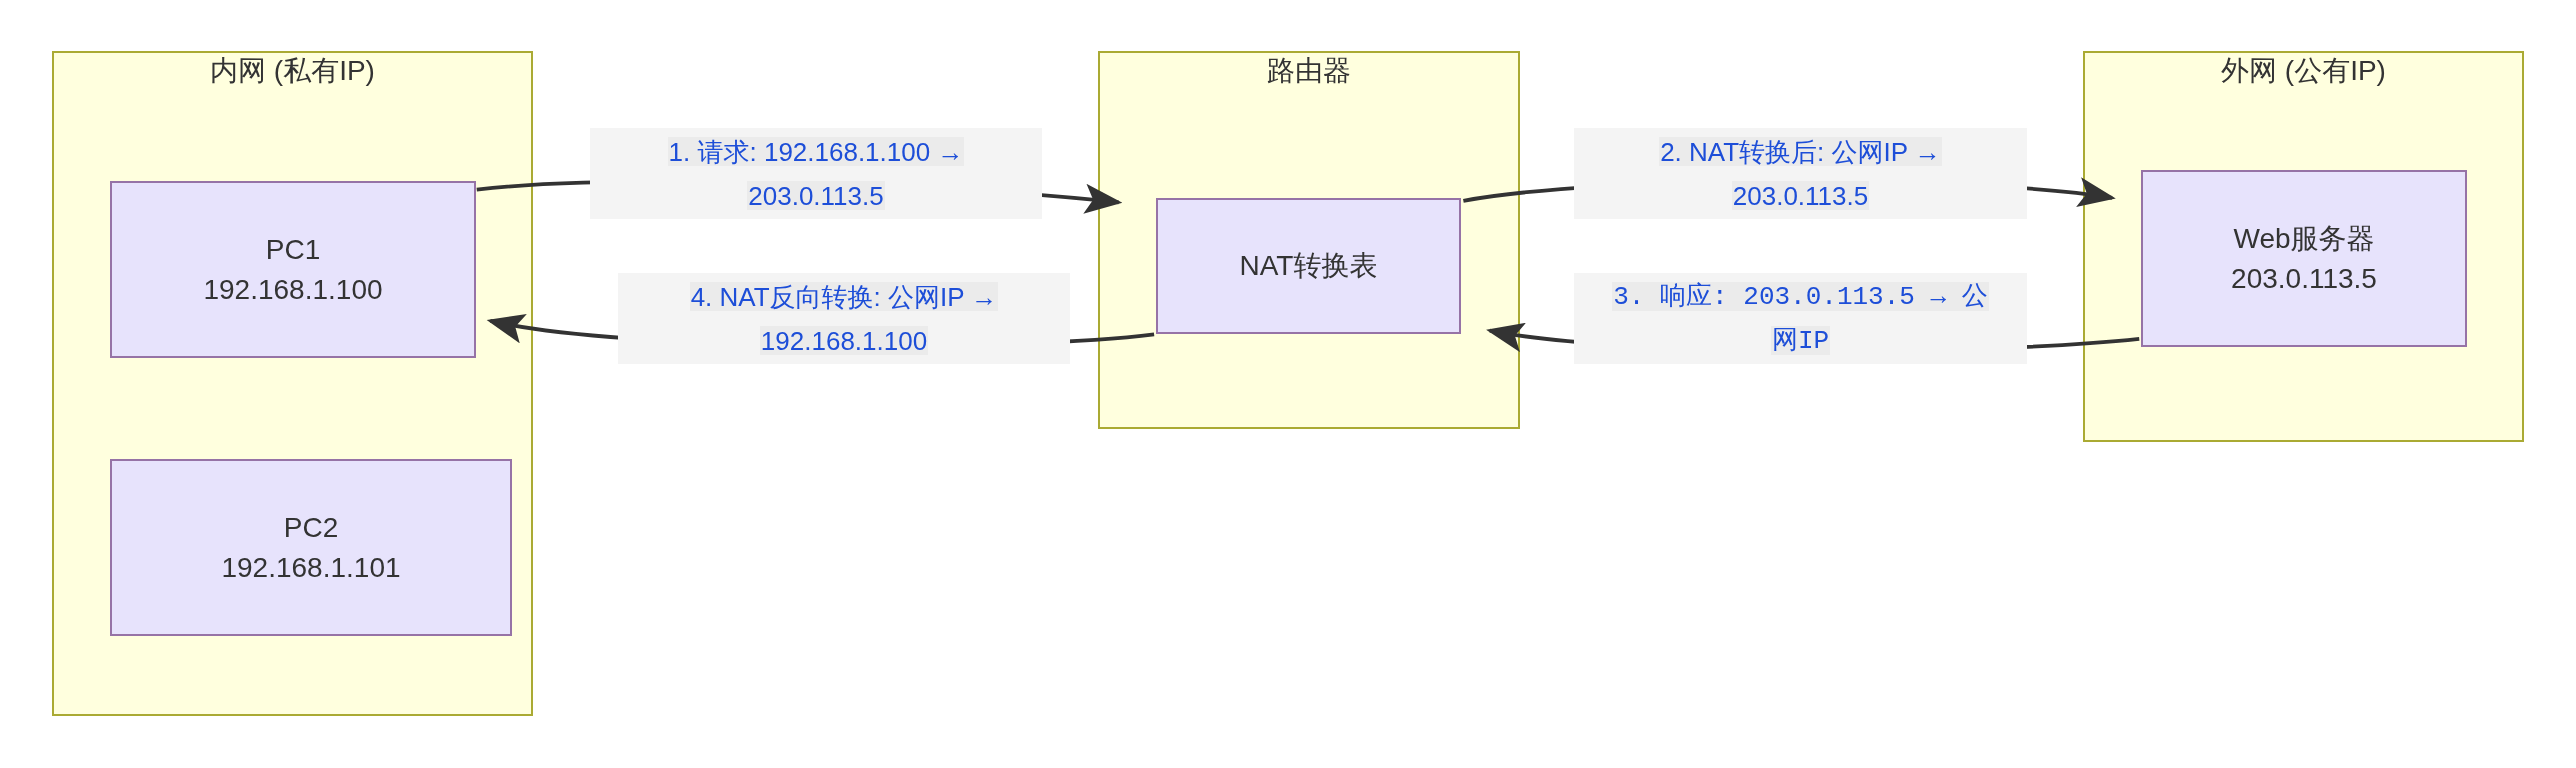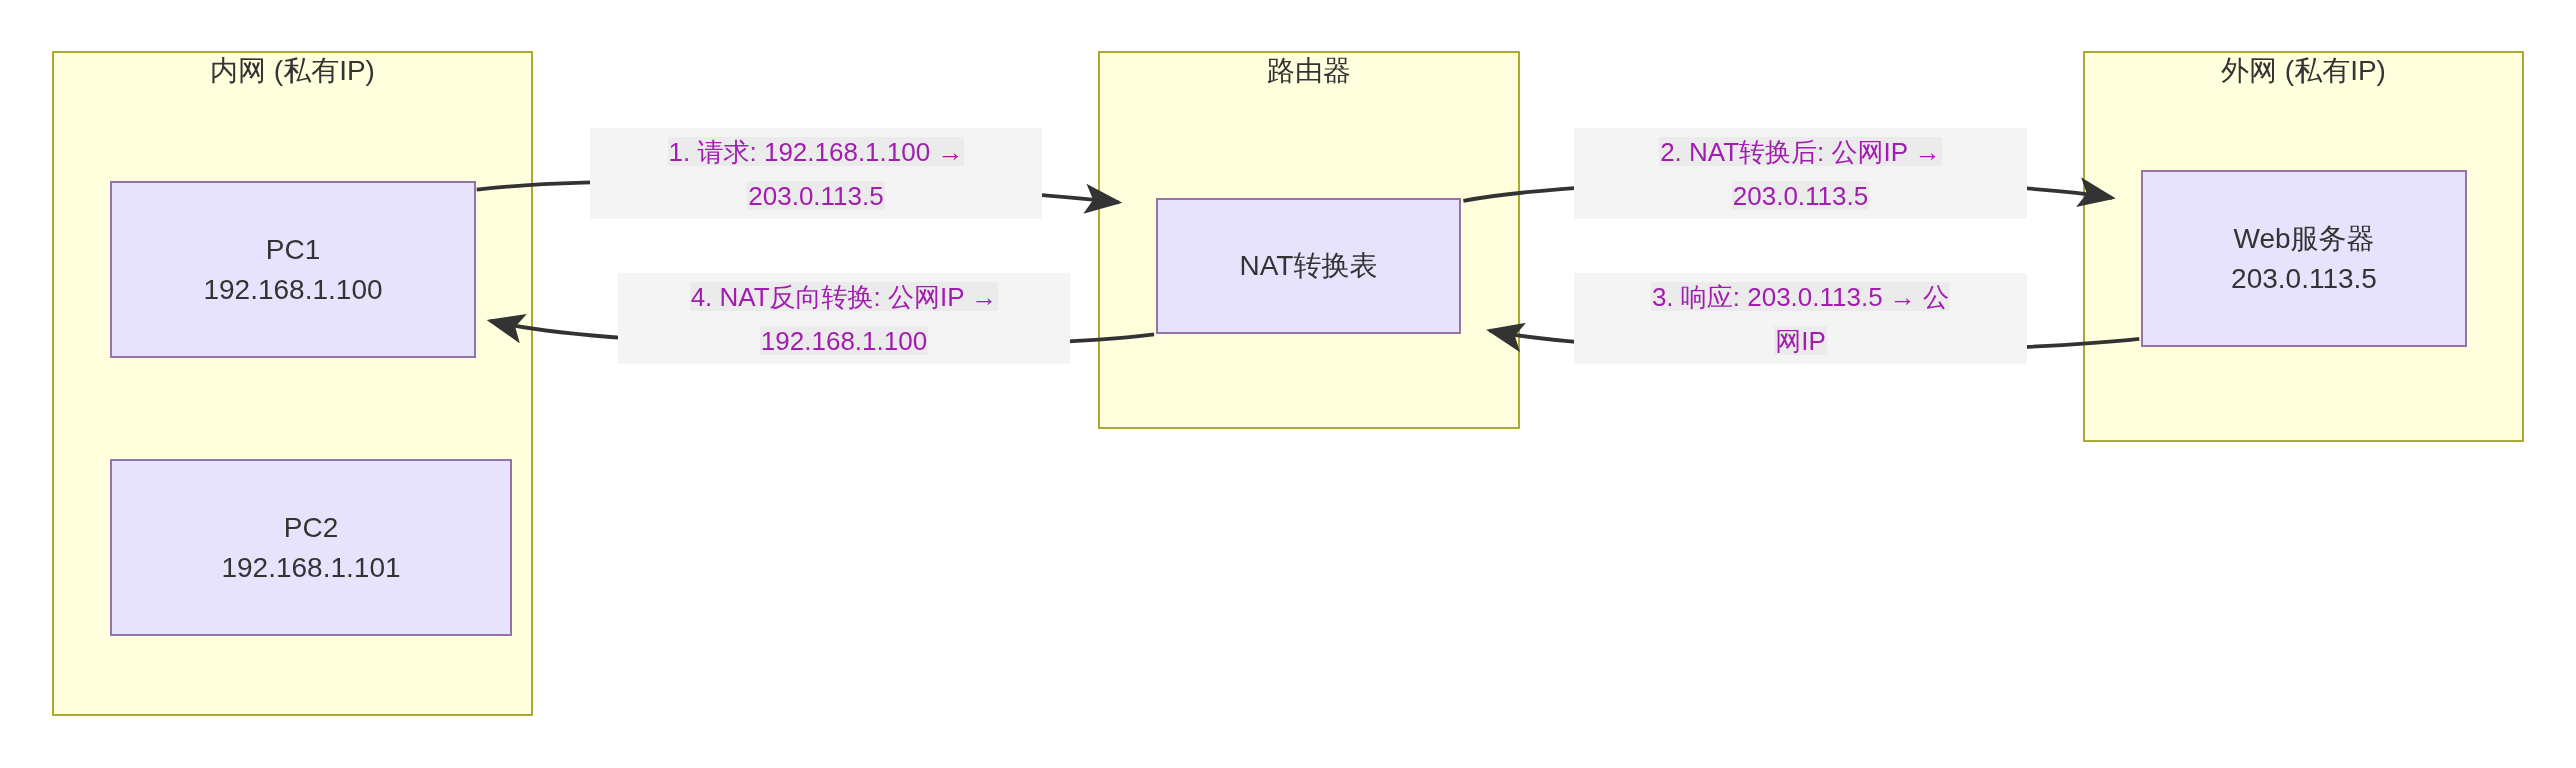--- a/index.html
+++ b/index.html
@@ -65,21 +65,21 @@
     position: absolute;
     background: #f4f4f4;
     box-sizing: border-box;
     display: flex;
     flex-direction: column;
     align-items: center;
     justify-content: center;
   }
   .edge-label-line {
     font-size: 26px;
-    color: #a21caf;
+    color: #1d4ed8;
     line-height: 1.0;
     white-space: nowrap;
     background: #ebebeb;
     padding: 1.5px 0.8px;
   }
   .edge-label-line + .edge-label-line {
     margin-top: 15px;
   }
 </style>
 </head>
@@ -103,21 +103,21 @@
 
   <div class="cluster" style="left:1098px; top:51px; width:422px; height:378px;">
     <div class="cluster-title">路由器</div>
   </div>
 
   <div class="node" style="left:1156px; top:198px; width:305px; height:136px;">
     <div class="node-line">NAT转换表</div>
   </div>
 
   <div class="cluster" style="left:2083px; top:51px; width:441px; height:391px;">
-    <div class="cluster-title">外网 (私有IP)</div>
+    <div class="cluster-title">外网 (公有IP)</div>
   </div>
 
   <div class="node" style="left:2141px; top:170px; width:326px; height:177px;">
     <div class="node-line">Web服务器</div>
     <div class="node-line">203.0.113.5</div>
   </div>
 
   <svg id="edge-layer" viewBox="0 0 3415 1019" width="2576" height="769">
     <defs>
       <marker id="arrowhead" markerWidth="10" markerHeight="8" refX="9" refY="4" orient="auto" markerUnits="strokeWidth">
@@ -142,19 +142,19 @@
   <div class="edge-label" style="left:618px; top:273px; width:452px; height:91px;">
     <div class="edge-label-line">4. NAT反向转换: 公网IP →</div>
     <div class="edge-label-line">192.168.1.100</div>
   </div>
 
   <div class="edge-label" style="left:1574px; top:128px; width:453px; height:91px;">
     <div class="edge-label-line">2. NAT转换后: 公网IP →</div>
     <div class="edge-label-line">203.0.113.5</div>
   </div>
 
-  <div class="edge-label" style="left:1574px; top:273px; width:453px; height:91px;">
+  <div class="edge-label" style="left:1574px; top:273px; width:453px; height:91px;font-family:Liberation Mono, monospace;">
     <div class="edge-label-line">3. 响应: 203.0.113.5 → 公</div>
     <div class="edge-label-line">网IP</div>
   </div>
 
 </div>
 
 
 </body></html>

